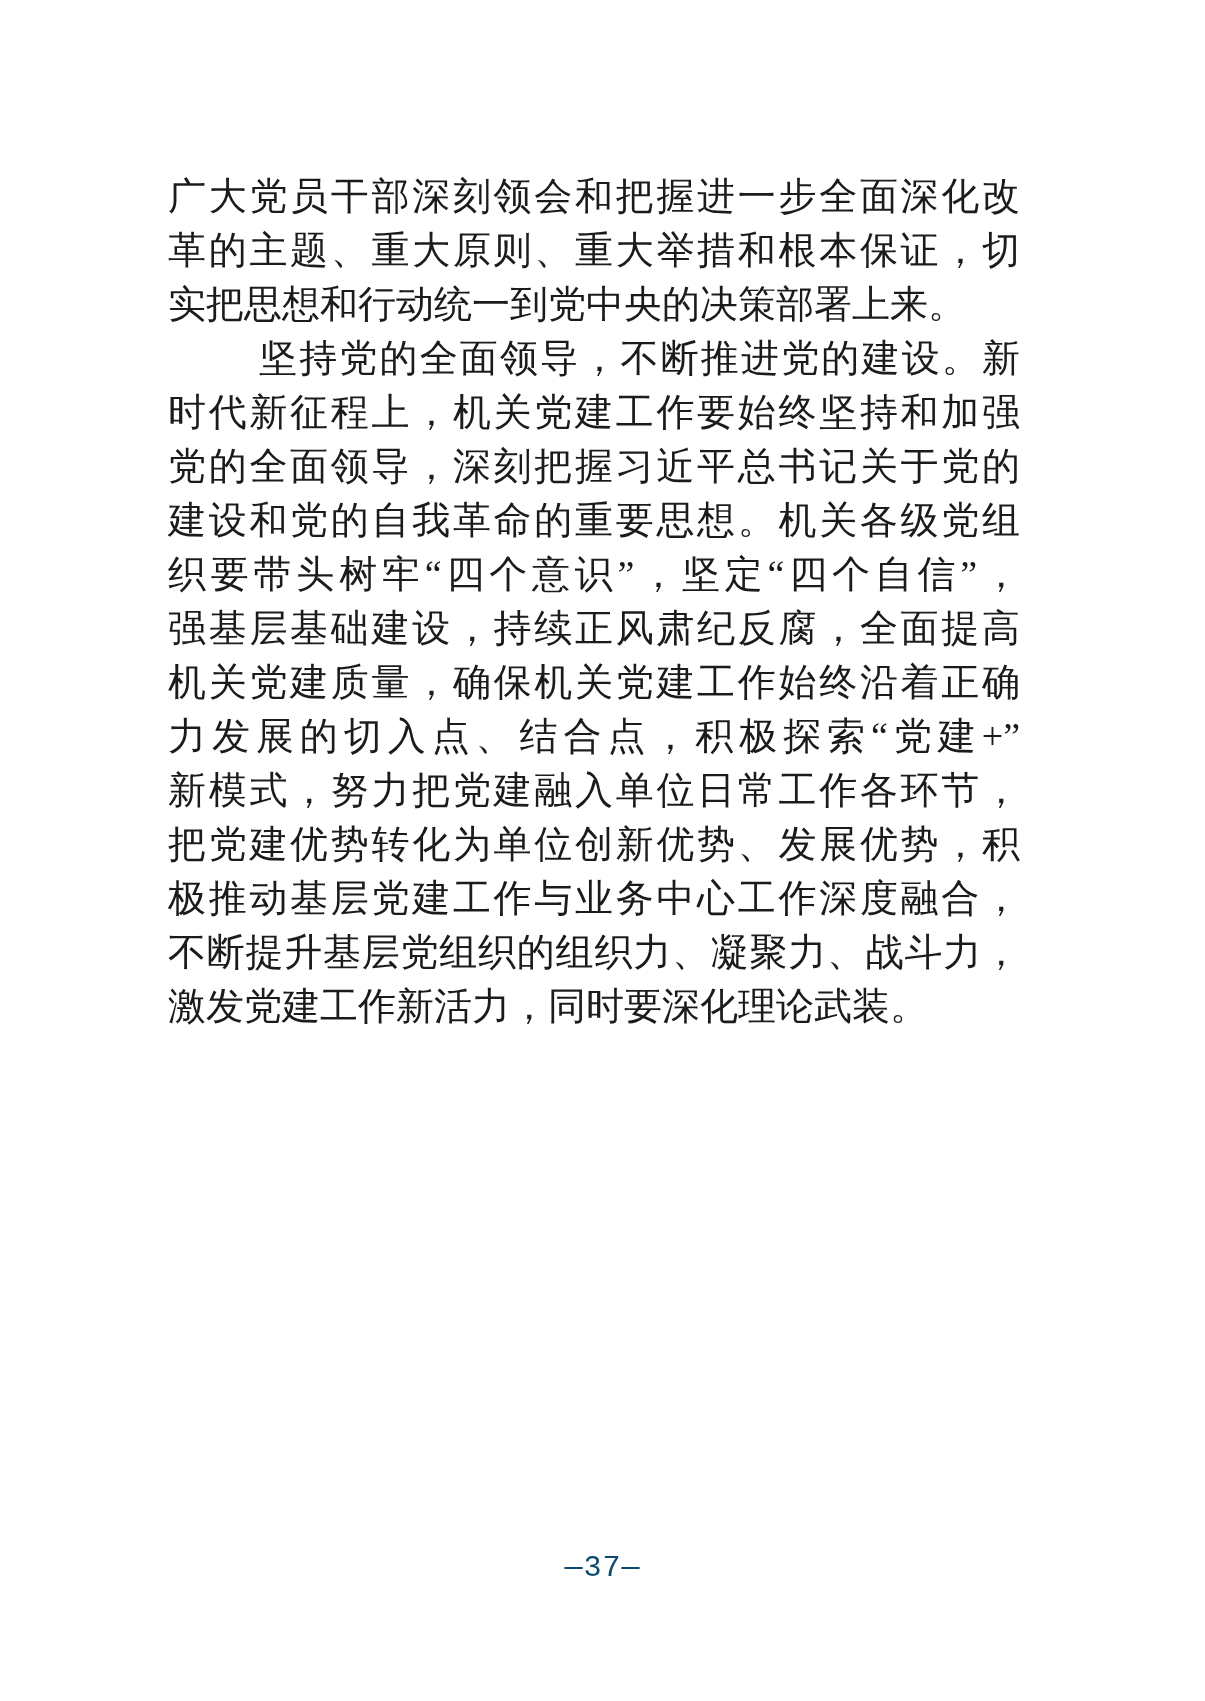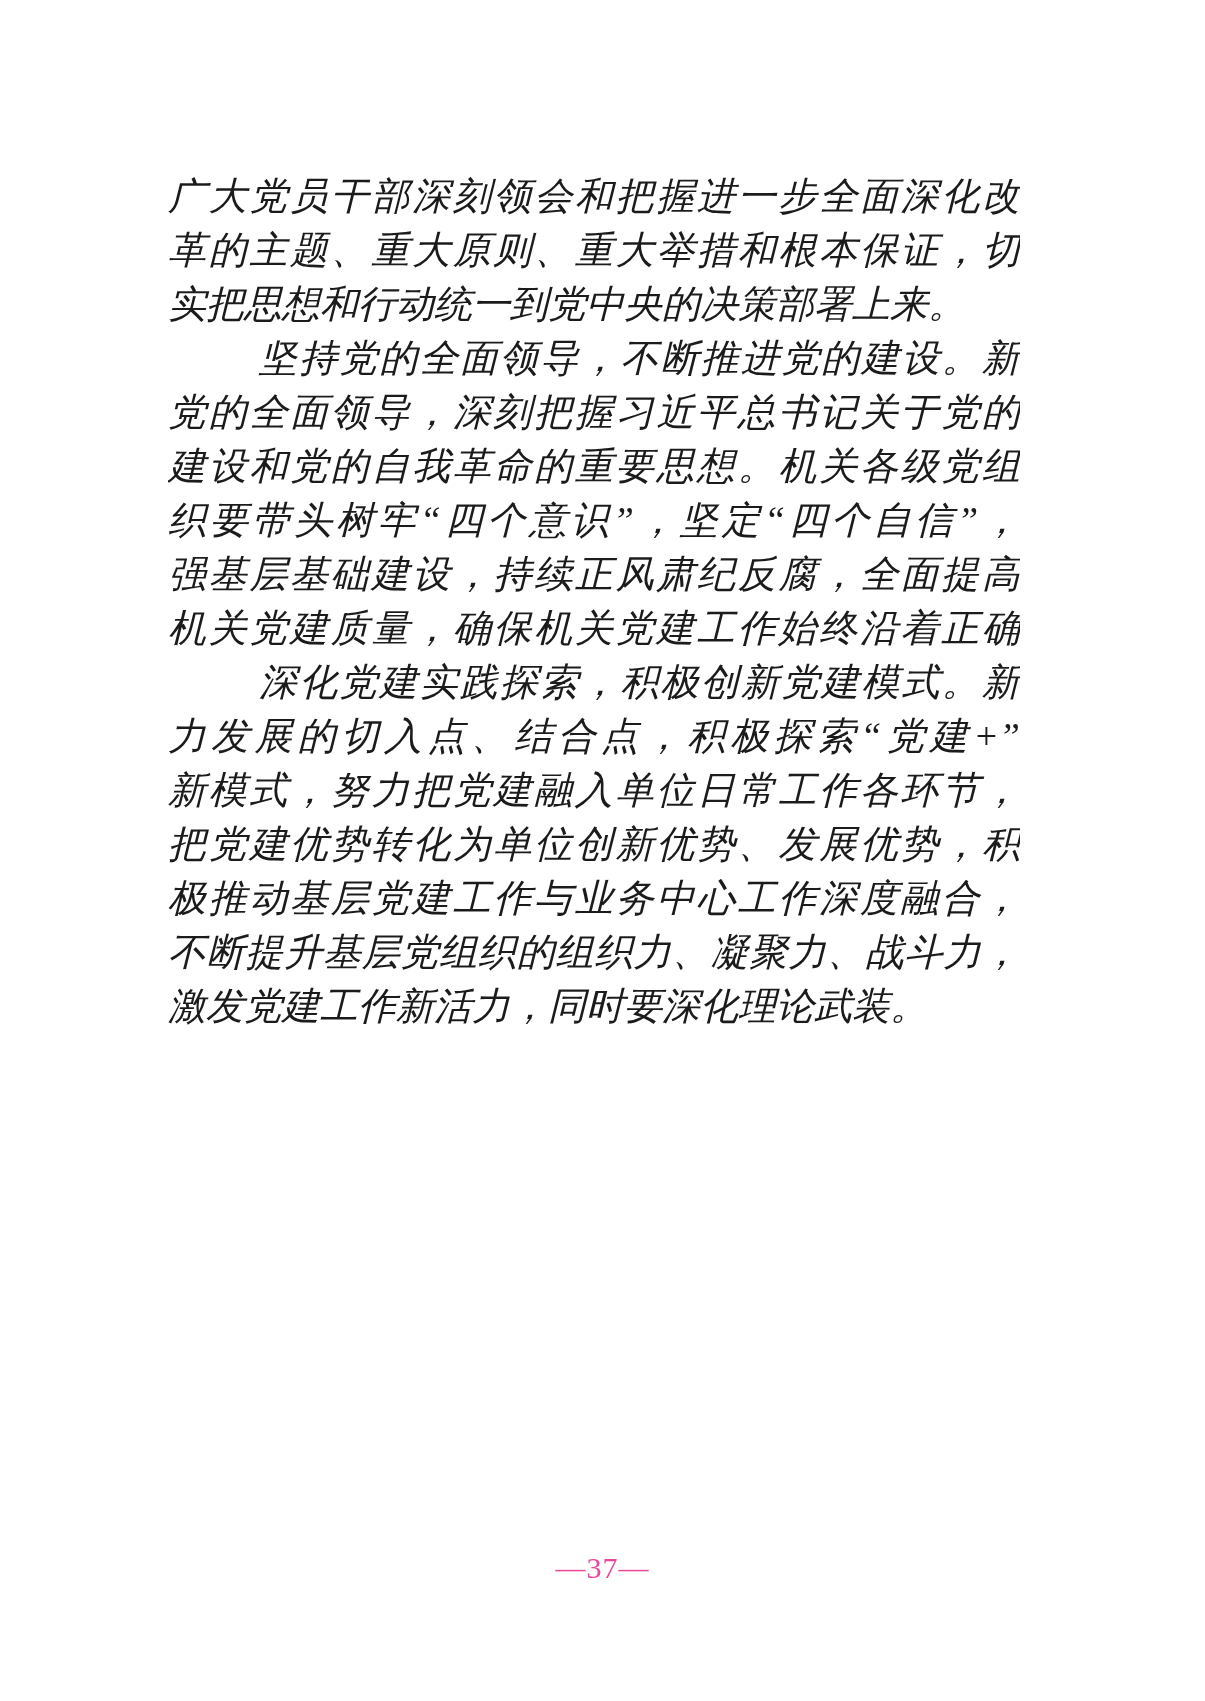--- a/index.html
+++ b/index.html
@@ -24,57 +24,57 @@
   .line {
     font-size: 38px;
     line-height: 54px;
     height: 54px;
     overflow: hidden;
     color: #1b1b1b;
     text-align: justify;
     text-align-last: justify;
     word-break: break-all;
     font-weight: 400;
-    font-style: italic;
   }
   .line.para-end {
     text-align-last: left;
   }
   .line.indent {
     text-indent: 91px;
   }
   .footer {
     position: absolute;
     left: 0;
     top: 1549px;
     width: 100%;
     text-align: center;
   }
   .page-number {
     font-size: 30px;
     line-height: 38px;
-    color: #ec4899;
+    color: #0c4a6e;
     letter-spacing: 1px;
+    font-family: Liberation Mono, monospace;
   }
 </style>
 </head>
 <body>
 
 <div class="page">
   <div class="doc-body">
       <div class="line">广大党员干部深刻领会和把握进一步全面深化改</div>
       <div class="line">革的主题、重大原则、重大举措和根本保证，切</div>
       <div class="line para-end">实把思想和行动统一到党中央的决策部署上来。</div>
       <div class="line indent">坚持党的全面领导，不断推进党的建设。新</div>
+      <div class="line">时代新征程上，机关党建工作要始终坚持和加强</div>
       <div class="line">党的全面领导，深刻把握习近平总书记关于党的</div>
       <div class="line">建设和党的自我革命的重要思想。机关各级党组</div>
       <div class="line">织要带头树牢“四个意识”，坚定“四个自信”，</div>
       <div class="line">强基层基础建设，持续正风肃纪反腐，全面提高</div>
       <div class="line">机关党建质量，确保机关党建工作始终沿着正确</div>
-      <div class="line indent">深化党建实践探索，积极创新党建模式。新</div>
       <div class="line">力发展的切入点、结合点，积极探索“党建+”</div>
       <div class="line">新模式，努力把党建融入单位日常工作各环节，</div>
       <div class="line">把党建优势转化为单位创新优势、发展优势，积</div>
       <div class="line">极推动基层党建工作与业务中心工作深度融合，</div>
       <div class="line">不断提升基层党组织的组织力、凝聚力、战斗力，</div>
       <div class="line para-end">激发党建工作新活力，同时要深化理论武装。</div>
     </div>
   <div class="footer">
     <span class="page-number">—37—</span>
   </div>

